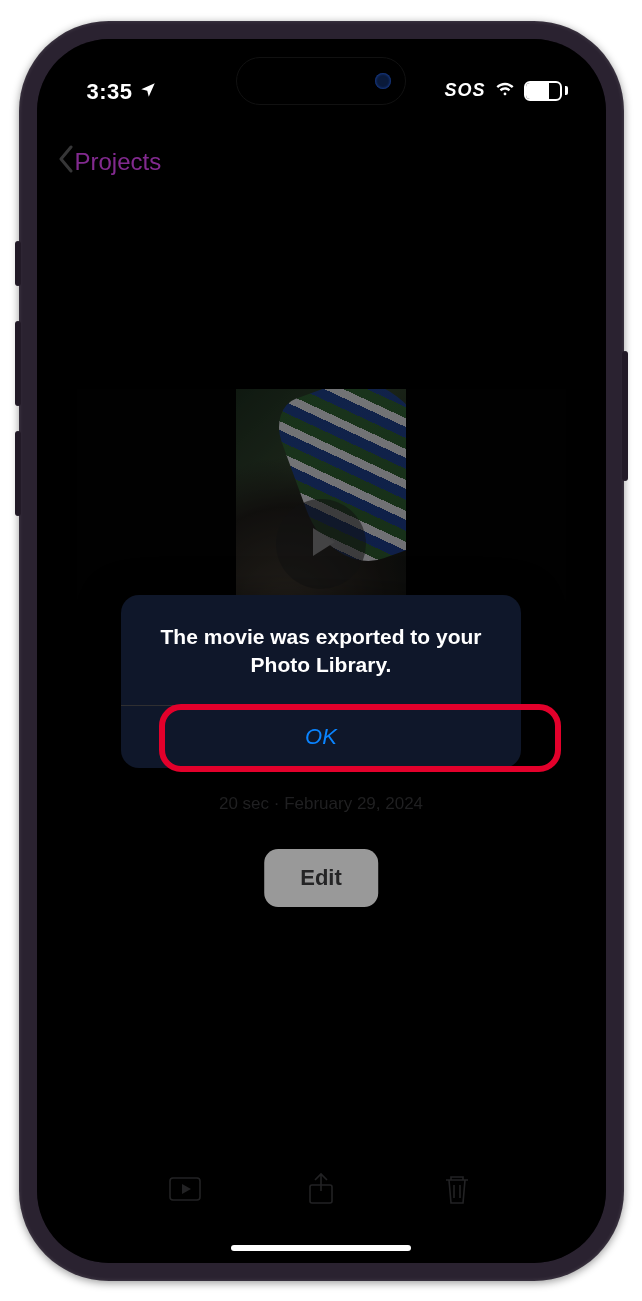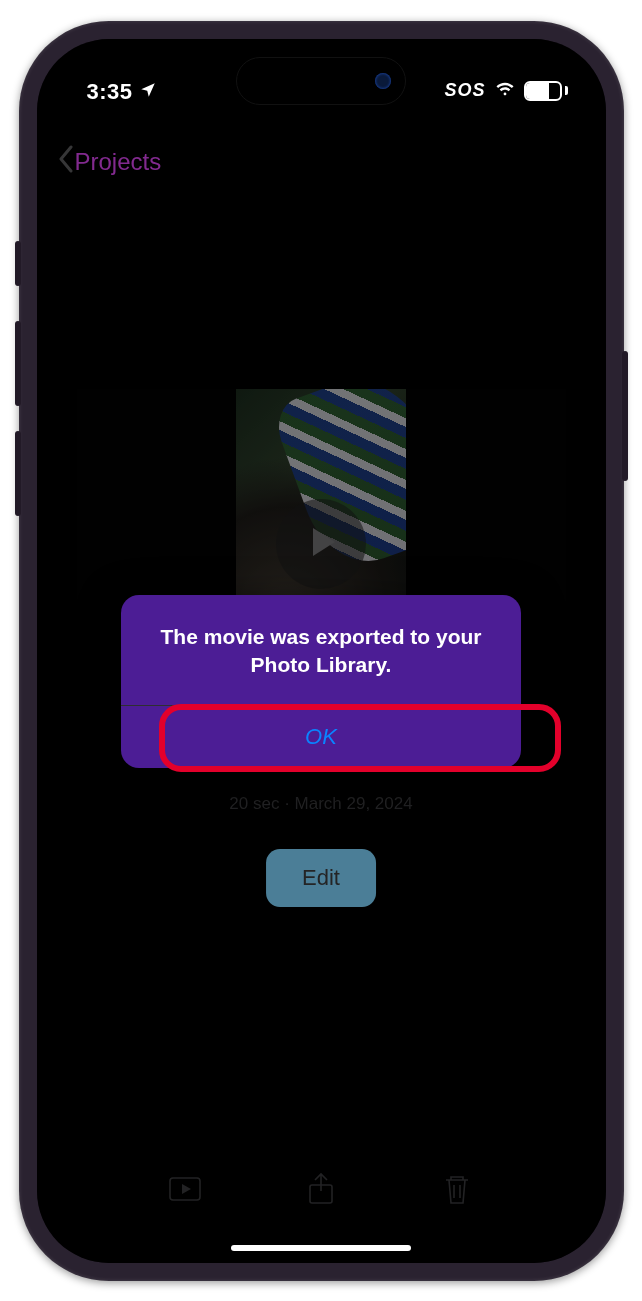--- a/index.html
+++ b/index.html
@@ -147,22 +147,22 @@
   .project-info{
     position:absolute; top:755px; left:0; width:100%;
     text-align:center;
     color:#3a3a3c;
     font-size:17px;
   }
   .edit-btn-wrap{
     position:absolute; top:810px; left:50%; transform:translateX(-50%);
   }
   .edit-btn{
-    background:#7dd3fc; color:#3c3c3e; font-size:22px;
-    padding: 16px 36px; border-radius:14px; border:none;
+    background:#ffffff; color:#3c3c3e; font-size:22px;
+    padding: 16px 36px; border-radius:14px; border:none;font-weight:bold;
   }
 
   
   .toolbar{
     position:absolute; bottom:34px; left:0; width:100%;
     display:flex; justify-content:space-around; align-items:center;
     padding: 18px 80px;
   }
   .tb-icon svg{ width:36px; height:36px; fill:none; stroke:#3a3a3c; stroke-width:1.6; }
 
@@ -171,21 +171,21 @@
     width:180px; height:6px; background:#fff; border-radius:4px;
   }
 
   
   .dim-overlay{
     position:absolute; inset:0; background:rgba(0,0,0,0.40);
   }
   .alert{
     position:absolute; top:556px; left:50%; transform:translateX(-50%);
     width:400px;
-    background:#4c1d95;
+    background:#0f172a;
     border-radius:18px;
     overflow:hidden;
     box-shadow: 0 10px 40px rgba(0,0,0,0.6);
   }
   .alert-msg{
     padding: 28px 26px 26px;
     text-align:center;
     color:#fff;
     font-size:21px;
     font-weight:600;
@@ -236,21 +236,21 @@
       </div>
       <div class="play-circle">
         <span>
           <svg viewBox="0 0 40 40">
               <path d="M12 6 L34 20 L12 34 Z"></path>
             </svg>
         </span>
       </div>
     </div>
 
-    <div class="project-info">20 sec · March 29, 2024</div>
+    <div class="project-info">20 sec · February 29, 2024</div>
 
     <div class="edit-btn-wrap">
       <button class="edit-btn">Edit</button>
     </div>
 
     <div class="toolbar">
       <div class="tb-icon">
         <span>
           <svg viewBox="0 0 36 36">
               <rect x="3" y="7" width="30" height="22" rx="3"></rect>

